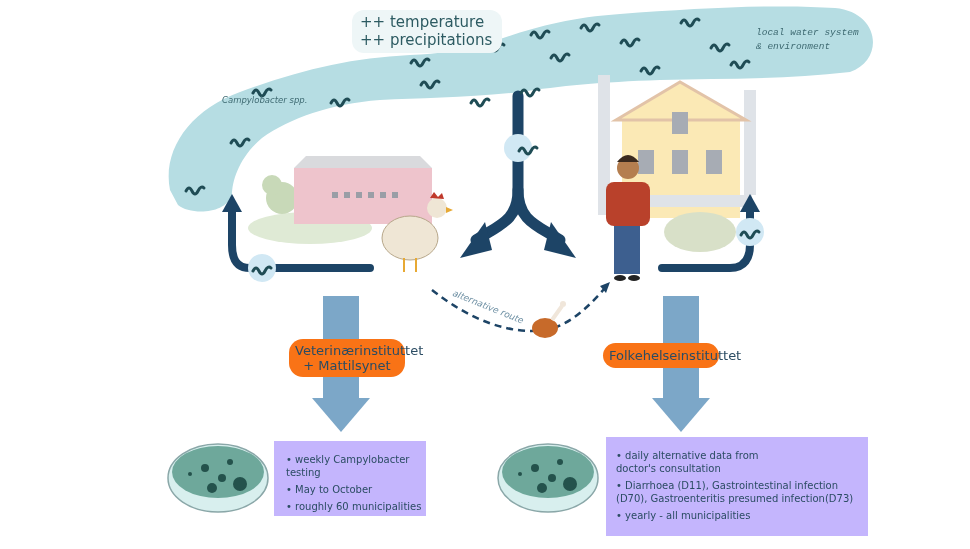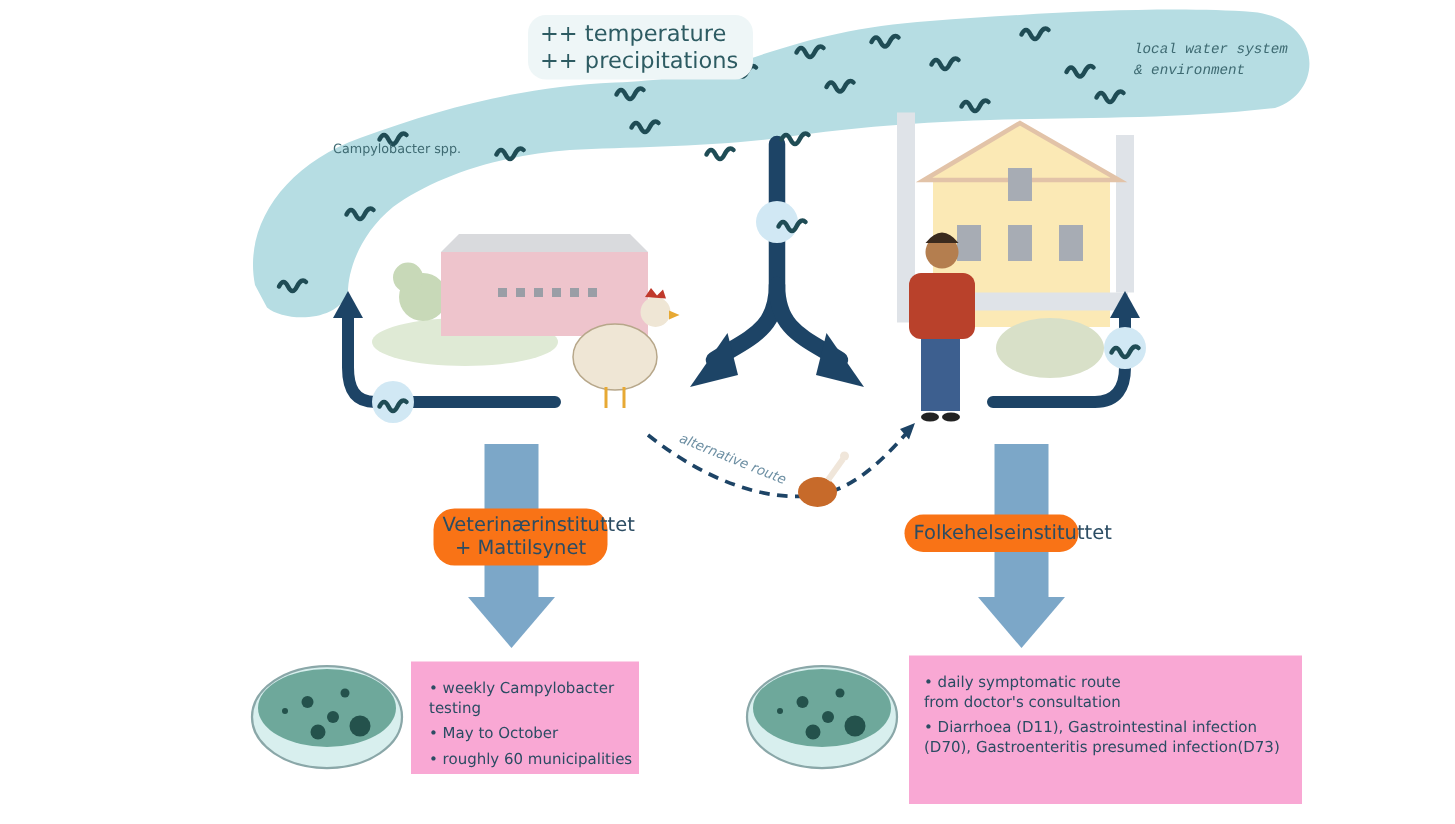--- a/index.html
+++ b/index.html
@@ -2,25 +2,25 @@
 <html><head>
 <meta charset="utf-8">
 <style>
   html, body { margin:0; padding:0; background:#ffffff; }
   body { width:970px; height:549px; position:relative; overflow:hidden; font-family:"DejaVu Sans", sans-serif; }
   #scene { position:absolute; left:0; top:0; width:970px; height:549px; }
   .lbl { position:absolute; color:#2f5e66; }
   .weather { left:352px; top:10px; font-size:15px; line-height:18px; color:#2d5b62; background:#eef6f7; border-radius:12px; padding:3px 10px 4px 8px; }
   .weather div { white-space:nowrap; }
   .water-label { left:756px; top:26px; font-size:9.5px; font-style:italic; line-height:14px; text-align:left; color:#3e6a72; width:126px;font-family:Liberation Mono, monospace; }
-  .campy-label { left:222px; top:95px; font-size:8.5px; color:#3e6a72; white-space:nowrap; }
+  .campy-label { left:222px; top:95px; font-size:8.5px; font-style:italic; color:#3e6a72; white-space:nowrap; }
   .org-pill { position:absolute; background:#f97316; border-radius:14px; color:#2b4c63; font-size:13px; text-align:center; line-height:15px; padding:4px 6px; }
   .vet-pill { left:289px; top:339px; width:104px; }
   .fhi-pill { left:603px; top:343px; width:104px; padding:5px 6px;text-align:right; }
-  .info-box { position:absolute; background:#f9a8d4; color:#2b4c63; font-size:10px; line-height:13px; }
+  .info-box { position:absolute; background:#c4b5fd; color:#2b4c63; font-size:10px; line-height:13px; }
   .info-left { left:274px; top:441px; width:152px; height:75px; padding:12px 0 0 12px; box-sizing:border-box; }
   .info-right { left:606px; top:437px; width:262px; height:99px; padding:12px 0 0 10px; box-sizing:border-box; }
   .info-box .item { margin-bottom:4px; }
   .alt-route { position:absolute; left:455px; top:288px; font-size:9px; font-style:italic; color:#6d8fa3; transform:rotate(22deg); transform-origin:left top; white-space:nowrap; }
 </style>
 </head>
 <body>
 
 <svg id="scene" viewBox="0 0 970 549">
 
@@ -175,15 +175,16 @@
   <div>+ Mattilsynet</div>
 </div>
 <div class="org-pill fhi-pill">Folkehelseinstituttet</div>
 
 <div class="info-box info-left">
   <div class="item">• weekly Campylobacter testing</div>
   <div class="item">• May to October</div>
   <div class="item">• roughly 60 municipalities</div>
 </div>
 <div class="info-box info-right">
-  <div class="item" style="width:150px">• daily symptomatic route from doctor's consultation</div>
+  <div class="item" style="width:150px">• daily alternative data from doctor's consultation</div>
   <div class="item" style="width:250px">• Diarrhoea (D11), Gastrointestinal infection (D70), Gastroenteritis presumed infection(D73)</div>
+  <div class="item">• yearly - all municipalities</div>
 </div>
 
 </body></html>

